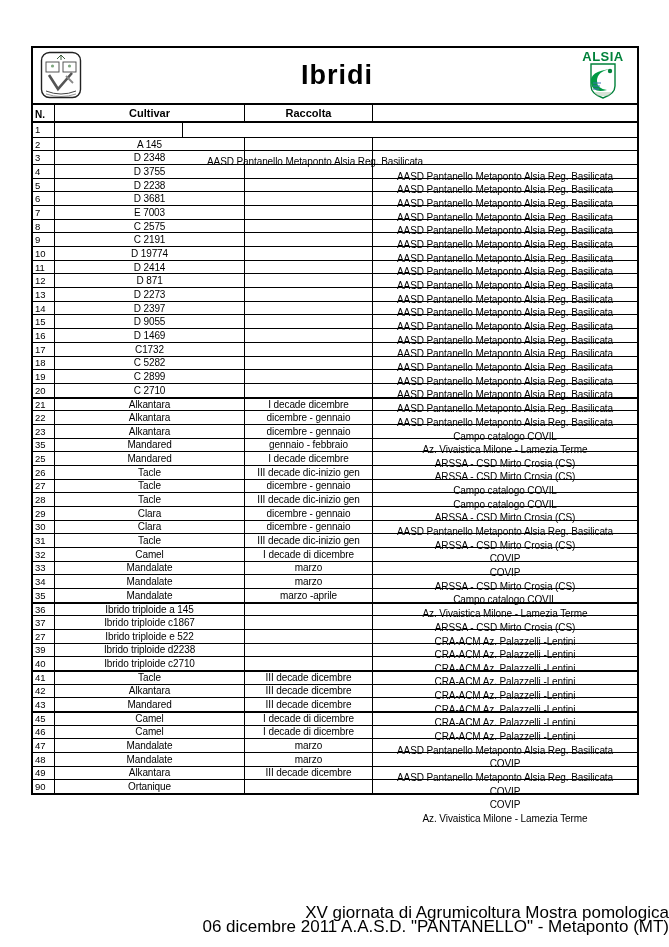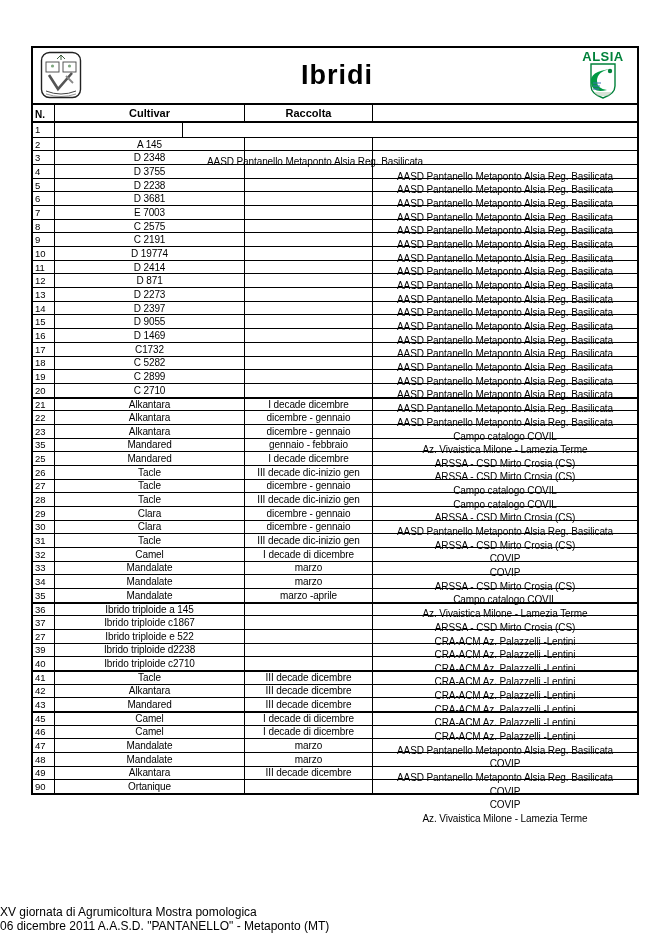--- a/index.html
+++ b/index.html
@@ -40,22 +40,22 @@
   .trow:first-child { border-top:none; }
   .trow.group-start { border-top:2px solid #000; }
   .trow span { display:flex; align-items:center; justify-content:center; height:100%;
     white-space:nowrap; overflow:hidden; letter-spacing:-0.1px; }
   .cell-n   { width:22px;  border-right:1px solid #000; justify-content:flex-start !important; padding-left:2px; font-size:9.5px; }
   .cell-cul { width:190px; border-right:1px solid #000; }
   .cell-rac { width:128px; border-right:1px solid #000; }
   .cell-pro { width:264px;margin-top:32px; }
 
   
-  .footer { position:absolute; left:0; right:0; top:906px; text-align:left;
-    font-size:12px; line-height:13.5px; }
+  .footer { position:absolute; left:0; right:0; top:906px; text-align:right;
+    font-size:17px; line-height:13.5px; }
 </style>
 </head>
 <body>
 
 <div class="sheet">
 
   <div class="band">
     <svg class="crest" viewBox="0 0 42 48">
       <rect x="1.5" y="1.5" width="39" height="45" rx="8" ry="8" fill="#ffffff" stroke="#222" stroke-width="1.4"></rect>
       <path d="M21 4 l-4 4 M21 4 l4 4 M21 4 v5" stroke="#3a5a3a" stroke-width="1" fill="none"></path>

